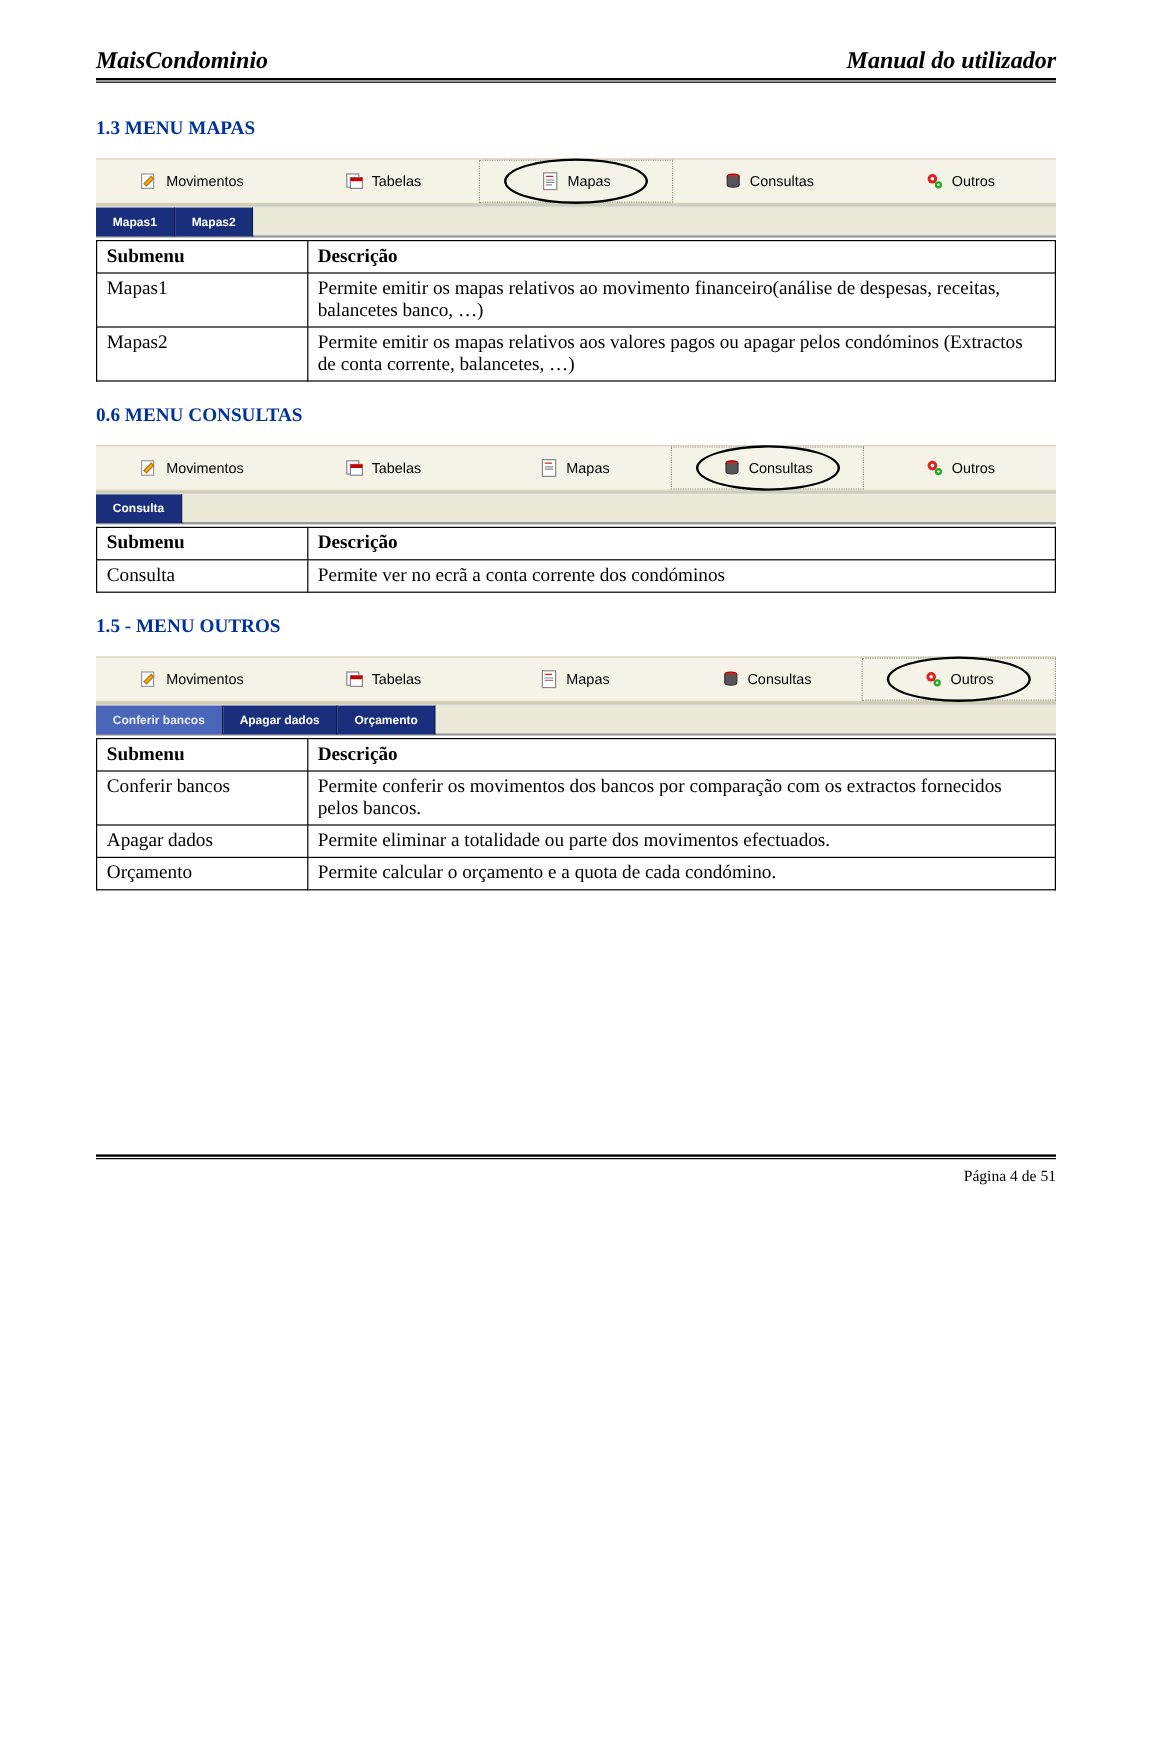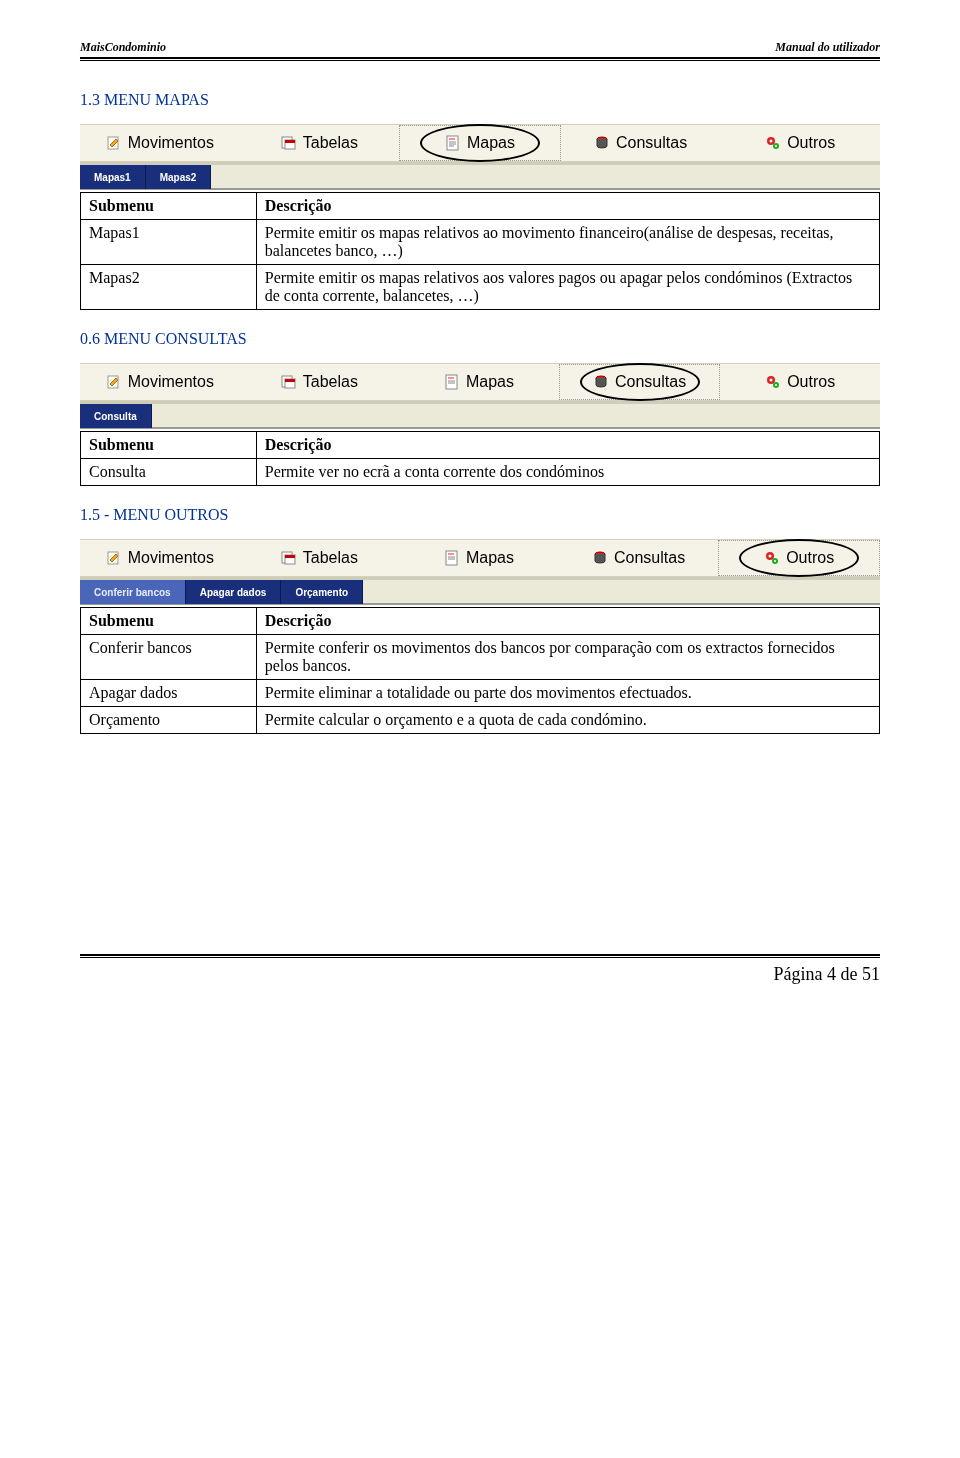--- a/index.html
+++ b/index.html
@@ -8,52 +8,52 @@
     font-family: "Times New Roman", Times, serif;
     background: #fff;
     color: #000;
     padding: 40px 80px 40px 80px;
   }
   .header-row {
     display: flex;
     justify-content: space-between;
     font-style: italic;
     font-weight: bold;
-    font-size: 12px;
+    font-size: 20px;
     padding-bottom: 2px;
   }
   .header-rule {
     border-top: 2px solid #000;
     border-bottom: 1px solid #000;
     height: 4px;
     margin-bottom: 30px;
   }
   .section-title {
     color: #003399;
     font-family: "Times New Roman", serif;
-    font-weight: normal;
+    font-weight: bold;
     font-size: 16px;
     margin: 20px 0 15px 0;
   }
   .menubar {
     display: flex;
     width: 100%;
     background: #f5f3e7;
     border-top: 1px solid #d6d1b5;
     border-bottom: 1px solid #d6d1b5;
     position: relative;
   }
   .menubar-tab {
     flex: 1;
     display: flex;
     align-items: center;
     justify-content: center;
     height: 36px;
     font-family: Tahoma, Verdana, Arial, sans-serif;
-    font-size: 16px;
+    font-size: 12px;
     color: #000;
     gap: 6px;
     position: relative;
   }
   .menubar-tab.selected {
     border: 1px dotted #999;
     border-bottom: 1px dotted #999;
   }
   .ellipse {
     position: absolute;
@@ -112,21 +112,21 @@
   .desc-table td:first-child { width: 22%; }
   .footer-rule {
     border-top: 2px solid #000;
     border-bottom: 1px solid #000;
     height: 4px;
     margin-top: 220px;
     margin-bottom: 6px;
   }
   .page-num {
     text-align: right;
-    font-size: 18px;
+    font-size: 13px;
     font-family: "Times New Roman", serif;
   }
   .gap-below-menubar {
     height: 2px;
     background: #d0cdb7;
   }
   .gap-below-submenu {
     height: 2px;
     background: #999;
     margin-bottom: 2px;

